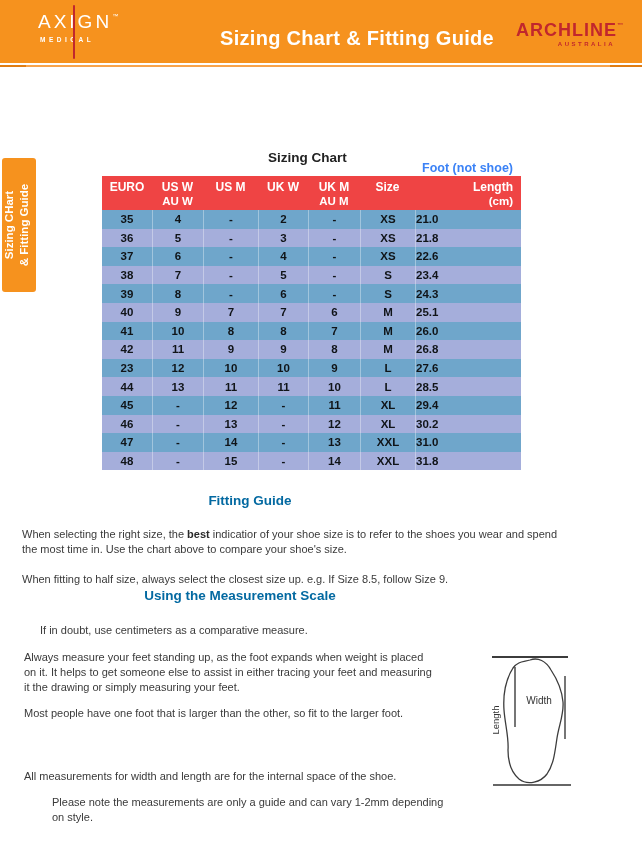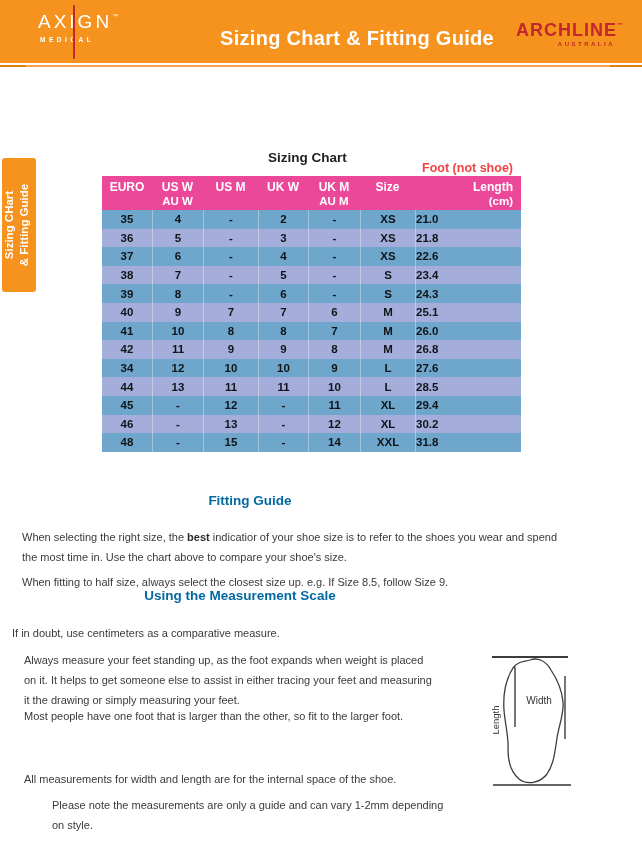--- a/index.html
+++ b/index.html
@@ -28,25 +28,25 @@
 
   
   .side-tab{position:absolute;left:2px;top:158px;width:34px;height:134px;background:#F6921E;border-radius:3px;}
   .tab-rot{position:absolute;left:-50px;top:50px;width:134px;height:34px;transform:rotate(-90deg);
         text-align:center;color:#ffffff;font-weight:bold;font-size:11.5px;line-height:15px;}
 
   
   .chart-title{position:absolute;left:102px;top:150px;width:411px;text-align:center;
         font-size:13.5px;font-weight:bold;color:#222;}
   .foot-note{position:absolute;left:413px;top:161px;width:100px;text-align:right;
-        font-size:12.5px;font-weight:bold;color:#ef4444;}
+        font-size:12.5px;font-weight:bold;color:#3b82f6;}
 
   table.sizing{position:absolute;left:102px;top:176px;width:411px;border-collapse:separate;
         border-spacing:0;table-layout:fixed;}
-  table.sizing th{background:#ec4899;color:#ffffff;font-size:12px;font-weight:bold;
+  table.sizing th{background:#ef4444;color:#ffffff;font-size:12px;font-weight:bold;
         vertical-align:top;padding:4px 0 0 0;height:30px;text-align:center;}
   table.sizing th .h2{font-size:11.5px;margin-top:1px;}
   table.sizing th:nth-child(1){width:50px;}
   table.sizing th:nth-child(2){width:51px;}
   table.sizing th:nth-child(3){width:55px;}
   table.sizing th:nth-child(4){width:50px;}
   table.sizing th:nth-child(5){width:52px;}
   table.sizing th:nth-child(6){width:55px;}
   table.sizing th:nth-child(7){width:98px;text-align:right;padding-right:8px;}
   table.sizing td{height:18.6px;font-size:11.5px;font-weight:bold;color:#101418;
@@ -54,25 +54,25 @@
   table.sizing td:last-child{text-align:left;padding-right:10px;}
   table.sizing tbody td + td{border-left:1px solid rgba(255,255,255,.35);}
   table.sizing tbody tr:nth-child(odd){background:#6FA6CB;}
   table.sizing tbody tr:nth-child(even){background:#A5AEDB;}
 
   
   .h-center{position:absolute;text-align:center;font-weight:bold;font-size:13.5px;color:#0369a1;}
   #fitting-heading{left:0;top:493px;width:500px;}
   #scale-heading{left:0;top:588px;width:480px;}
 
-  .body-p{position:absolute;font-size:11px;line-height:20px;color:#3a3a3a;white-space:pre-line;}
+  .body-p{position:absolute;font-size:11px;line-height:15px;color:#3a3a3a;white-space:pre-line;}
   #p1{left:22px;top:516px;width:600px;}
   #p1 b{color:#2b2b2b;}
   #p2{left:22px;top:561px;width:600px;}
-  #mp1{left:12px;top:612px;width:560px;}
+  #mp1{left:40px;top:612px;width:560px;}
   #mp2{left:24px;top:639px;width:520px;}
   #mp3{left:24px;top:695px;width:520px;}
   #mp4{left:24px;top:758px;width:520px;}
   #mp5{left:24px;top:784px;width:520px;margin-left:28px;}
 
   
   .foot-diagram{position:absolute;left:486px;top:648px;}
 </style>
 </head>
 <body>
@@ -203,21 +203,21 @@
         <tr>
           <td>42</td>
           <td>11</td>
           <td>9</td>
           <td>9</td>
           <td>8</td>
           <td>M</td>
           <td>26.8</td>
         </tr>
         <tr>
-          <td>34</td>
+          <td>23</td>
           <td>12</td>
           <td>10</td>
           <td>10</td>
           <td>9</td>
           <td>L</td>
           <td>27.6</td>
         </tr>
         <tr>
           <td>44</td>
           <td>13</td>
@@ -237,20 +237,29 @@
           <td>29.4</td>
         </tr>
         <tr>
           <td>46</td>
           <td>-</td>
           <td>13</td>
           <td>-</td>
           <td>12</td>
           <td>XL</td>
           <td>30.2</td>
+        </tr>
+        <tr>
+          <td>47</td>
+          <td>-</td>
+          <td>14</td>
+          <td>-</td>
+          <td>13</td>
+          <td>XXL</td>
+          <td>31.0</td>
         </tr>
         <tr>
           <td>48</td>
           <td>-</td>
           <td>15</td>
           <td>-</td>
           <td>14</td>
           <td>XXL</td>
           <td>31.8</td>
         </tr>

